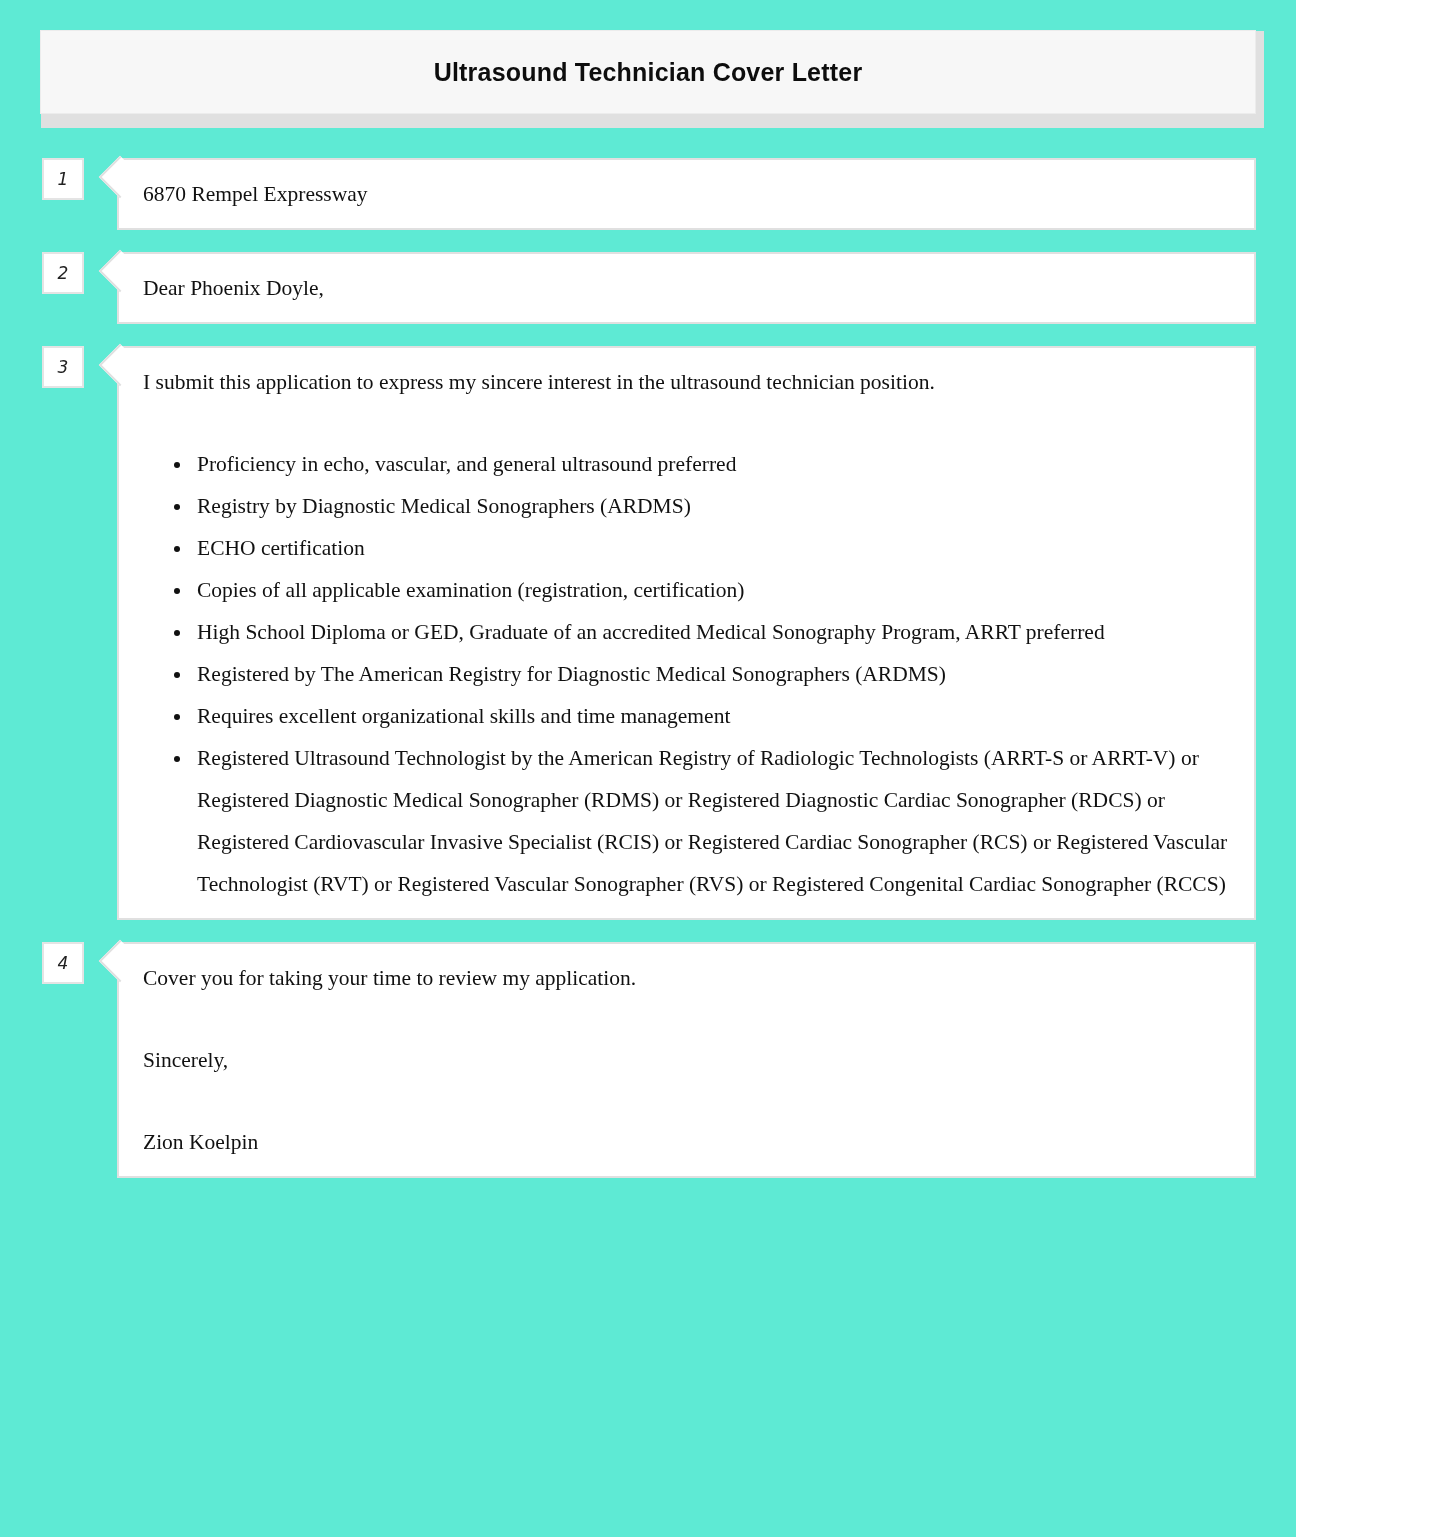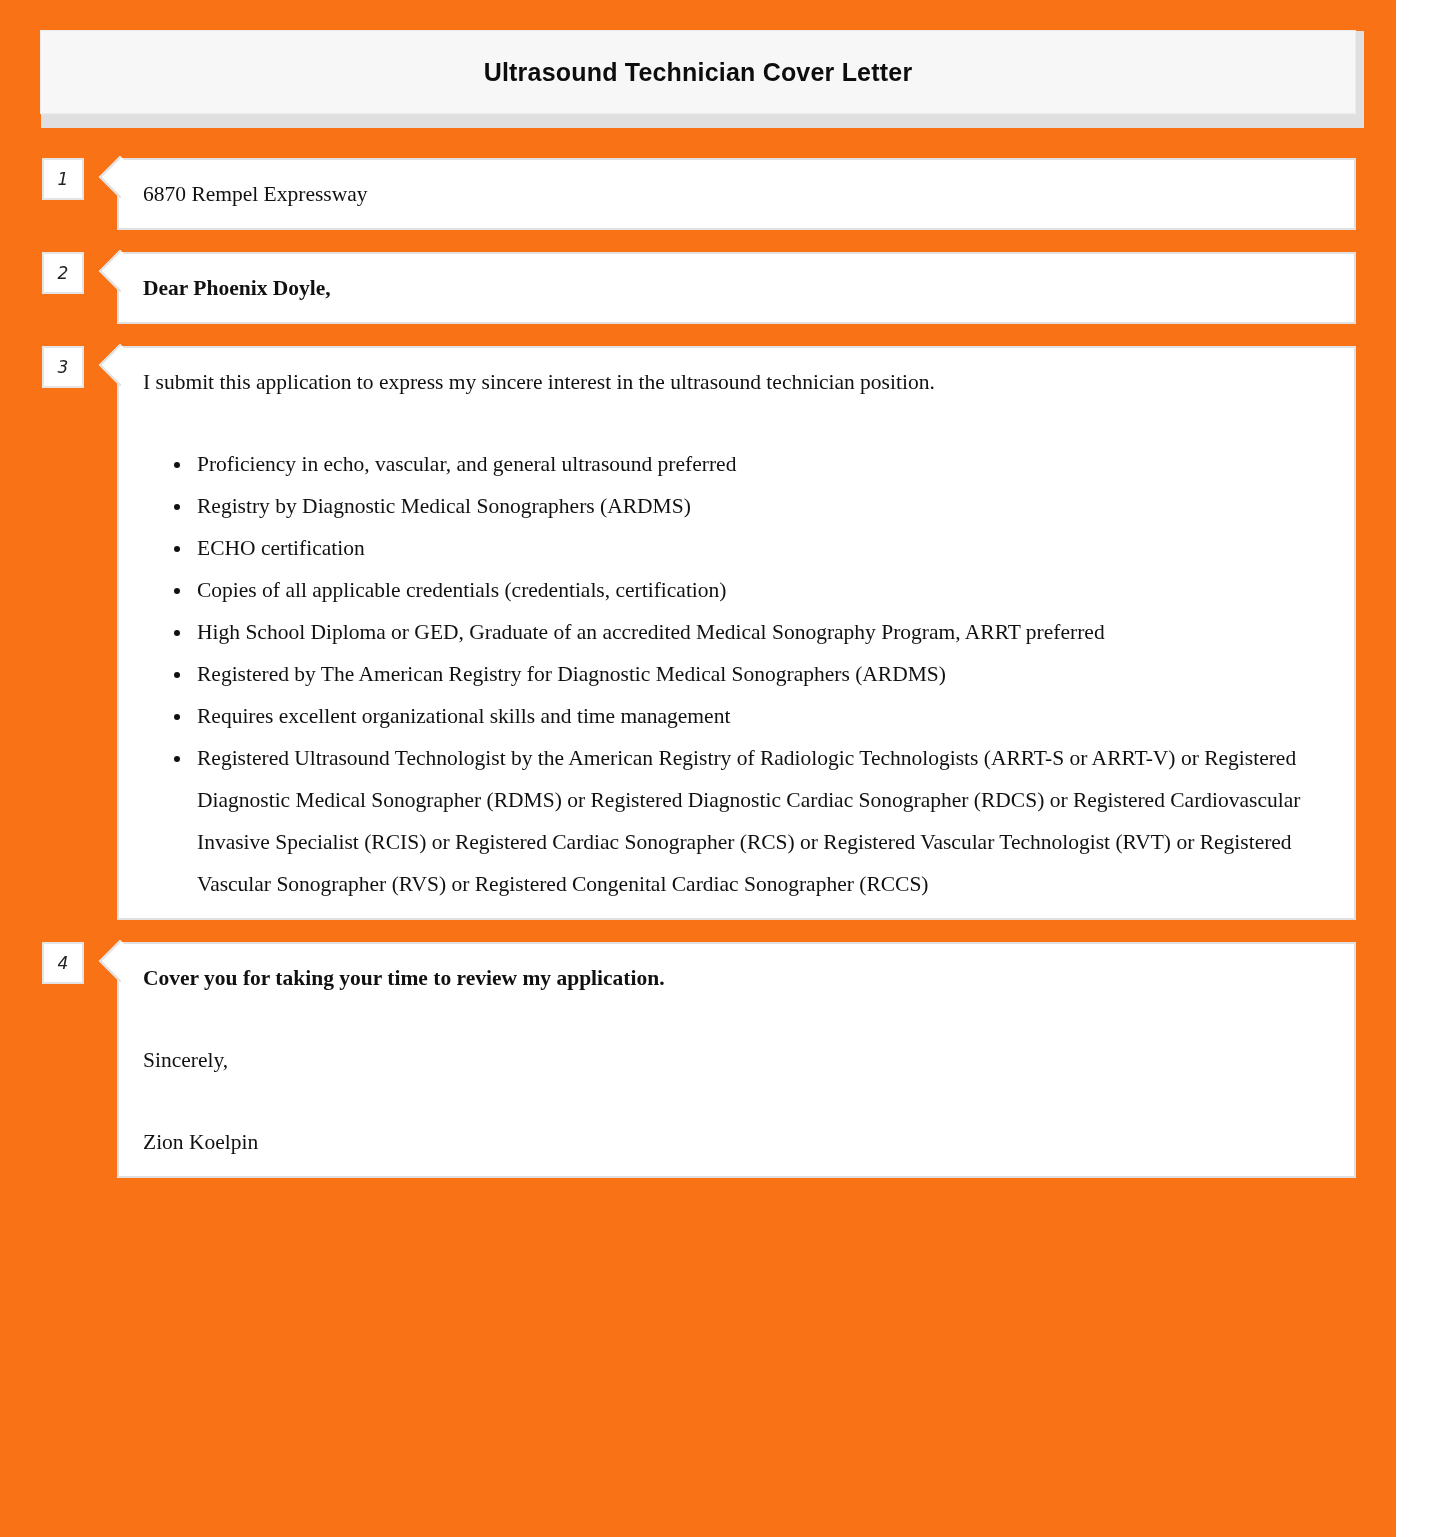--- a/index.html
+++ b/index.html
@@ -4,24 +4,24 @@
 <style>
   * { box-sizing: border-box; }
   html, body {
     margin: 0;
     padding: 0;
     background: #ffffff;
     color: #111111;
     font-family: "Liberation Serif", serif;
   }
   .page {
-    width: 1396px;
+    width: 1296px;
     min-height: 1537px;
     padding: 30px 40px 40px 40px;
-    background: #f97316;
+    background: #5eead4;
   }
 
   
   .doc-header {
     position: relative;
     height: 84px;
     background: #f7f7f7;
     border: 1px solid #ececec;
     display: flex;
     align-items: center;
@@ -101,21 +101,21 @@
     height: 28px;
     background: #ffffff;
     border-left: 2px solid #e0e0e0;
     border-bottom: 2px solid #e0e0e0;
     transform: rotate(45deg);
   }
 
   .sbox p { margin: 0 7px 40px 0; }
   .sbox p:last-child { margin-bottom: 0; }
   .sbox p.tight { margin: 0; }
-  .sbox .bold { font-weight: bold; }
+  .sbox .bold { font-weight: normal; }
 
   .sbox ul {
     margin: 0;
     padding-left: 50px;
     list-style-type: disc;
   }
   .sbox ul li { padding-left: 4px; }
 </style>
 </head>
 <body>
@@ -147,21 +147,21 @@
   <div class="section-row">
     <div class="badge">
       <span>3</span>
     </div>
     <div class="sbox">
       <p>I submit this application to express my sincere interest in the ultrasound technician position.</p>
       <ul>
         <li>Proficiency in echo, vascular, and general ultrasound preferred</li>
         <li>Registry by Diagnostic Medical Sonographers (ARDMS)</li>
         <li>ECHO certification</li>
-        <li>Copies of all applicable credentials (credentials, certification)</li>
+        <li>Copies of all applicable examination (registration, certification)</li>
         <li>High School Diploma or GED, Graduate of an accredited Medical Sonography Program, ARRT preferred</li>
         <li>Registered by The American Registry for Diagnostic Medical Sonographers (ARDMS)</li>
         <li>Requires excellent organizational skills and time management</li>
         <li>Registered Ultrasound Technologist by the American Registry of Radiologic Technologists (ARRT-S or ARRT-V) or Registered Diagnostic Medical Sonographer (RDMS) or Registered Diagnostic Cardiac Sonographer (RDCS) or Registered Cardiovascular Invasive Specialist (RCIS) or Registered Cardiac Sonographer (RCS) or Registered Vascular Technologist (RVT) or Registered Vascular Sonographer (RVS) or Registered Congenital Cardiac Sonographer (RCCS)</li>
       </ul>
     </div>
   </div>
 
   <div class="section-row">
     <div class="badge">

